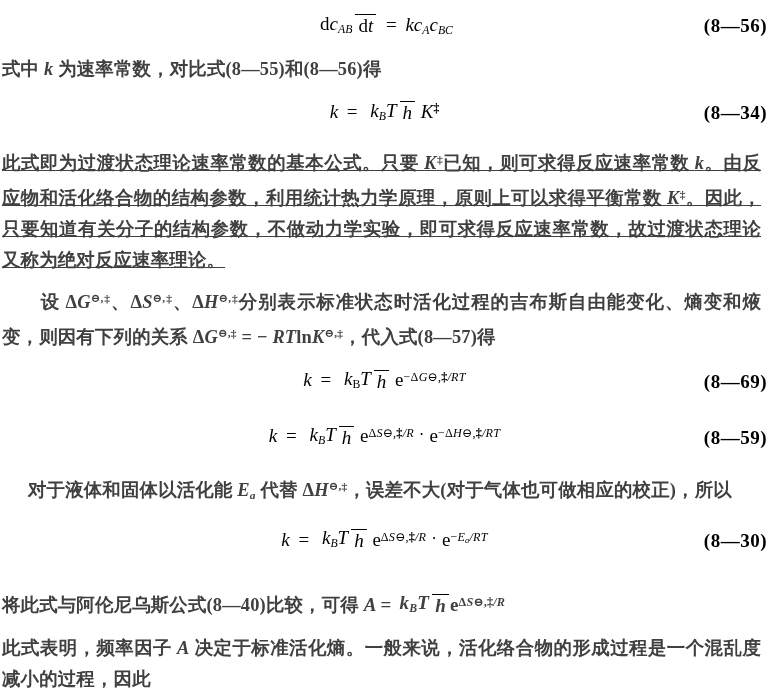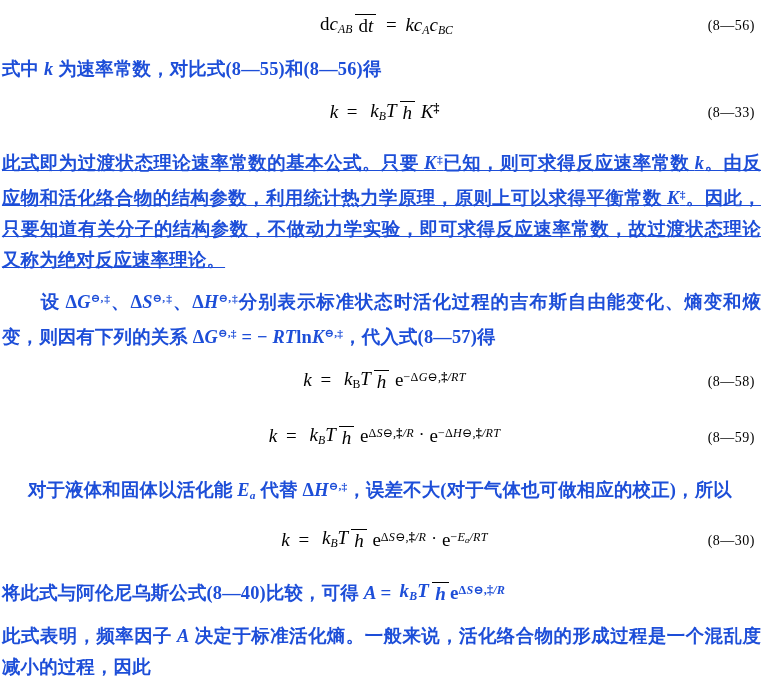--- a/index.html
+++ b/index.html
@@ -22,45 +22,46 @@
     padding: 0;
     box-sizing: border-box;
   }
 
   
   .para {
     font-size: 18.4px;
     line-height: 31px;
     letter-spacing: 0.2px;
     text-align: justify;
-    color: #1d4ed8;
+    color: #404040;
     font-weight: 600;
     padding: 0 8px 0 2px;
   }
   .para.indent { text-indent: 2.1em; }
 
   .eqrow {
     position: relative;
     display: flex;
     align-items: center;
     justify-content: center;
     width: 100%;
   }
   .eqbody {
     font-size: 19px;
     white-space: nowrap;
   }
   .eqnum {
     position: absolute;
-    right: 14px;
+    right: 2px;
     top: 50%;
     transform: translateY(-50%);
-    font-size: 14px;
+    font-size: 19px;
     letter-spacing: 0.5px;
     white-space: nowrap;
+    font-weight: bold;
   }
 
   
   .mi  { font-family: "Liberation Serif", serif; font-style: italic; }
   .mib { font-family: "Liberation Serif", serif; font-style: italic; font-weight: 700; }
   .mup { font-family: "Liberation Serif", serif; font-style: normal; }
   .mupb{ font-family: "Liberation Serif", serif; font-style: normal; font-weight: 700; }
 
   .frac {
     display: inline-flex;
@@ -128,42 +129,42 @@
   <div class="eqrow" style="height:52px; margin-top:2px;">
     <div class="eqbody">
       <span class="mi">k</span>
       <span class="op">=</span>
       <span class="frac">
         <span class="num"><span class="mi">k</span><sub>B</sub><span class="mi">T</span></span>
         <span class="den"><span class="mi">h</span></span>
       </span>
       <span class="mi">K</span><sup class="ddag">‡</sup>
     </div>
-    <div class="eqnum">(8—33)</div>
+    <div class="eqnum">(8—34)</div>
   </div>
 
   <div class="para" style="margin-top:5px;text-decoration:underline;">
     <span>此式即为过渡状态理论速率常数的基本公式。只要 </span><span class="mi">K</span><sup class="ddag">‡</sup><span>已知，则可求得反应速率常数 </span><span class="mi">k</span><span>。由反应物和活化络合物的结构参数，利用统计热力学原理，原则上可以求得平衡常数 </span><span class="mi">K</span><sup class="ddag">‡</sup><span>。因此，只要知道有关分子的结构参数，不做动力学实验，即可求得反应速率常数，故过渡状态理论又称为绝对反应速率理论。</span>
   </div>
 
   <div class="para indent" style="margin-top:7px;">
     <span>设 </span><span class="mupb">Δ</span><span class="mib">G</span><sup class="std">⊖,‡</sup><span>、</span><span class="mupb">Δ</span><span class="mib">S</span><sup class="std">⊖,‡</sup><span>、</span><span class="mupb">Δ</span><span class="mib">H</span><sup class="std">⊖,‡</sup><span>分别表示标准状态时活化过程的吉布斯自由能变化、熵变和焲变，则因有下列的关系 </span><span class="mupb">Δ</span><span class="mib">G</span><sup class="std">⊖,‡</sup><span> = − </span><span class="mib">RT</span><span class="mupb">ln</span><span class="mib">K</span><sup class="std">⊖,‡</sup><span>，代入式(8—57)得</span>
   </div>
 
   <div class="eqrow" style="height:52px; margin-top:3px;">
     <div class="eqbody">
       <span class="mi">k</span>
       <span class="op">=</span>
       <span class="frac">
         <span class="num"><span class="mi">k</span><sub class="up">B</sub><span class="mi">T</span></span>
         <span class="den"><span class="mi">h</span></span>
       </span>
       <span class="mup">e</span><span class="expo"><span>−</span><span class="mup">Δ</span><span class="mi">G</span><span class="std">⊖,</span><span class="ddag">‡</span><span class="mi">/RT</span></span>
     </div>
-    <div class="eqnum">(8—58)</div>
+    <div class="eqnum">(8—69)</div>
   </div>
 
 
   <div class="eqrow" style="height:54px; margin-top:3px;">
     <div class="eqbody">
       <span class="mi">k</span>
       <span class="op">=</span>
       <span class="frac">
         <span class="num"><span class="mi">k</span><sub>B</sub><span class="mi">T</span></span>
         <span class="den"><span class="mi">h</span></span>
@@ -183,21 +184,21 @@
       <span class="op">=</span>
       <span class="frac">
         <span class="num"><span class="mi">k</span><sub>B</sub><span class="mi">T</span></span>
         <span class="den"><span class="mi">h</span></span>
       </span>
       <span class="mup">e</span><span class="expo"><span class="mup">Δ</span><span class="mi">S</span><span class="std">⊖,</span><span class="ddag">‡</span><span class="mi">/R</span></span><span class="dot">·</span><span class="mup">e</span><span class="expo"><span>−</span><span class="mi">E</span><sub>a</sub><span class="mi">/RT</span></span>
     </div>
     <div class="eqnum">(8—30)</div>
   </div>
 
-  <div class="para" style="line-height:44px;">
+  <div class="para" style="margin-top:12px; line-height:44px;">
     <span>将此式与阿伦尼乌斯公式(8—40)比较，可得 </span><span class="eqbody" style="font-size:19px;"><span class="mi">A</span><span class="op">=</span><span class="frac">
           <span class="num"><span class="mi">k</span><sub>B</sub><span class="mi">T</span></span>
           <span class="den"><span class="mi">h</span></span>
         </span><span class="mup">e</span><span class="expo"><span class="mup">Δ</span><span class="mi">S</span><span class="std">⊖,</span><span class="ddag">‡</span><span class="mi">/R</span></span></span>
   </div>
 
   <div class="para" style="margin-top:6px;">
     <span>此式表明，频率因子 </span><span class="mib">A</span><span> 决定于标准活化熵。一般来说，活化络合物的形成过程是一个混乱度减小的过程，因此 </span>
   </div>
 

